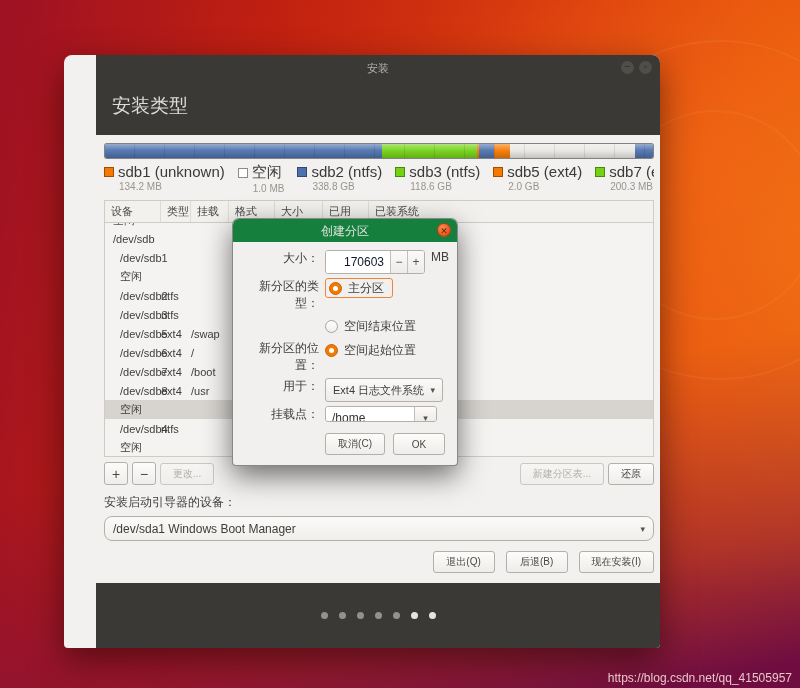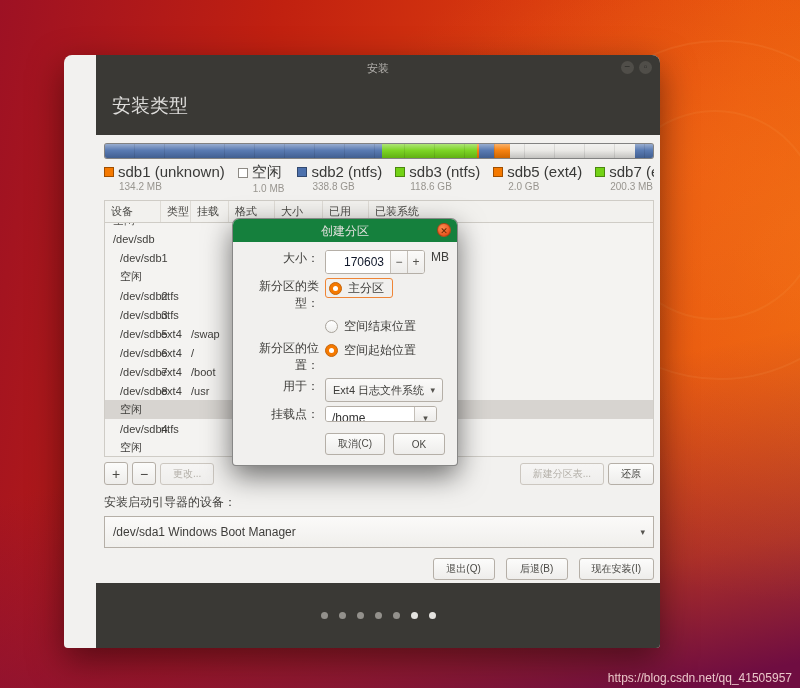--- a/index.html
+++ b/index.html
@@ -68,21 +68,21 @@
 
   
   .actions{ display:flex; gap:4px; margin-top:5px; align-items:center; }
   .btn{ background:linear-gradient(#fcfcfb,#eeedeb); border:1px solid #b5afa7; border-radius:3px;
         color:#494844; font-size:10px; padding:3px 12px; cursor:pointer; font-family:inherit; }
   .btn.sq{ width:24px; height:23px; padding:0; font-size:14px; line-height:20px; }
   .btn.disabled{ color:#b3afa8; border-color:#ccc7c0; background:linear-gradient(#f6f5f4,#efeeec); cursor:default; }
   .actions .spacer{ flex:1; }
 
   .boot-label{ margin-top:9px; font-size:12px; color:#3e3d3a; }
-  .boot-combo{ margin-top:5px; height:32px; border:1px solid #b5afa7; border-radius:0;
+  .boot-combo{ margin-top:5px; height:25px; border:1px solid #b5afa7; border-radius:8px;
                background:linear-gradient(#fbfaf9,#f0efec); display:flex; align-items:center;
                padding:0 8px; font-size:12px; color:#3e3d3a; cursor:pointer; }
   .boot-combo .caret{ margin-left:auto; font-size:9px; color:#55534e; }
 
   .nav{ display:flex; justify-content:flex-end; gap:11px; margin-top:10px; }
   .nav .btn{ min-width:62px; }
 
   .footer{ height:65px; background:#3a3935; flex:0 0 auto; display:flex; align-items:center;
            justify-content:center; gap:11px; }
   .dot{ width:7px; height:7px; border-radius:50%; }

